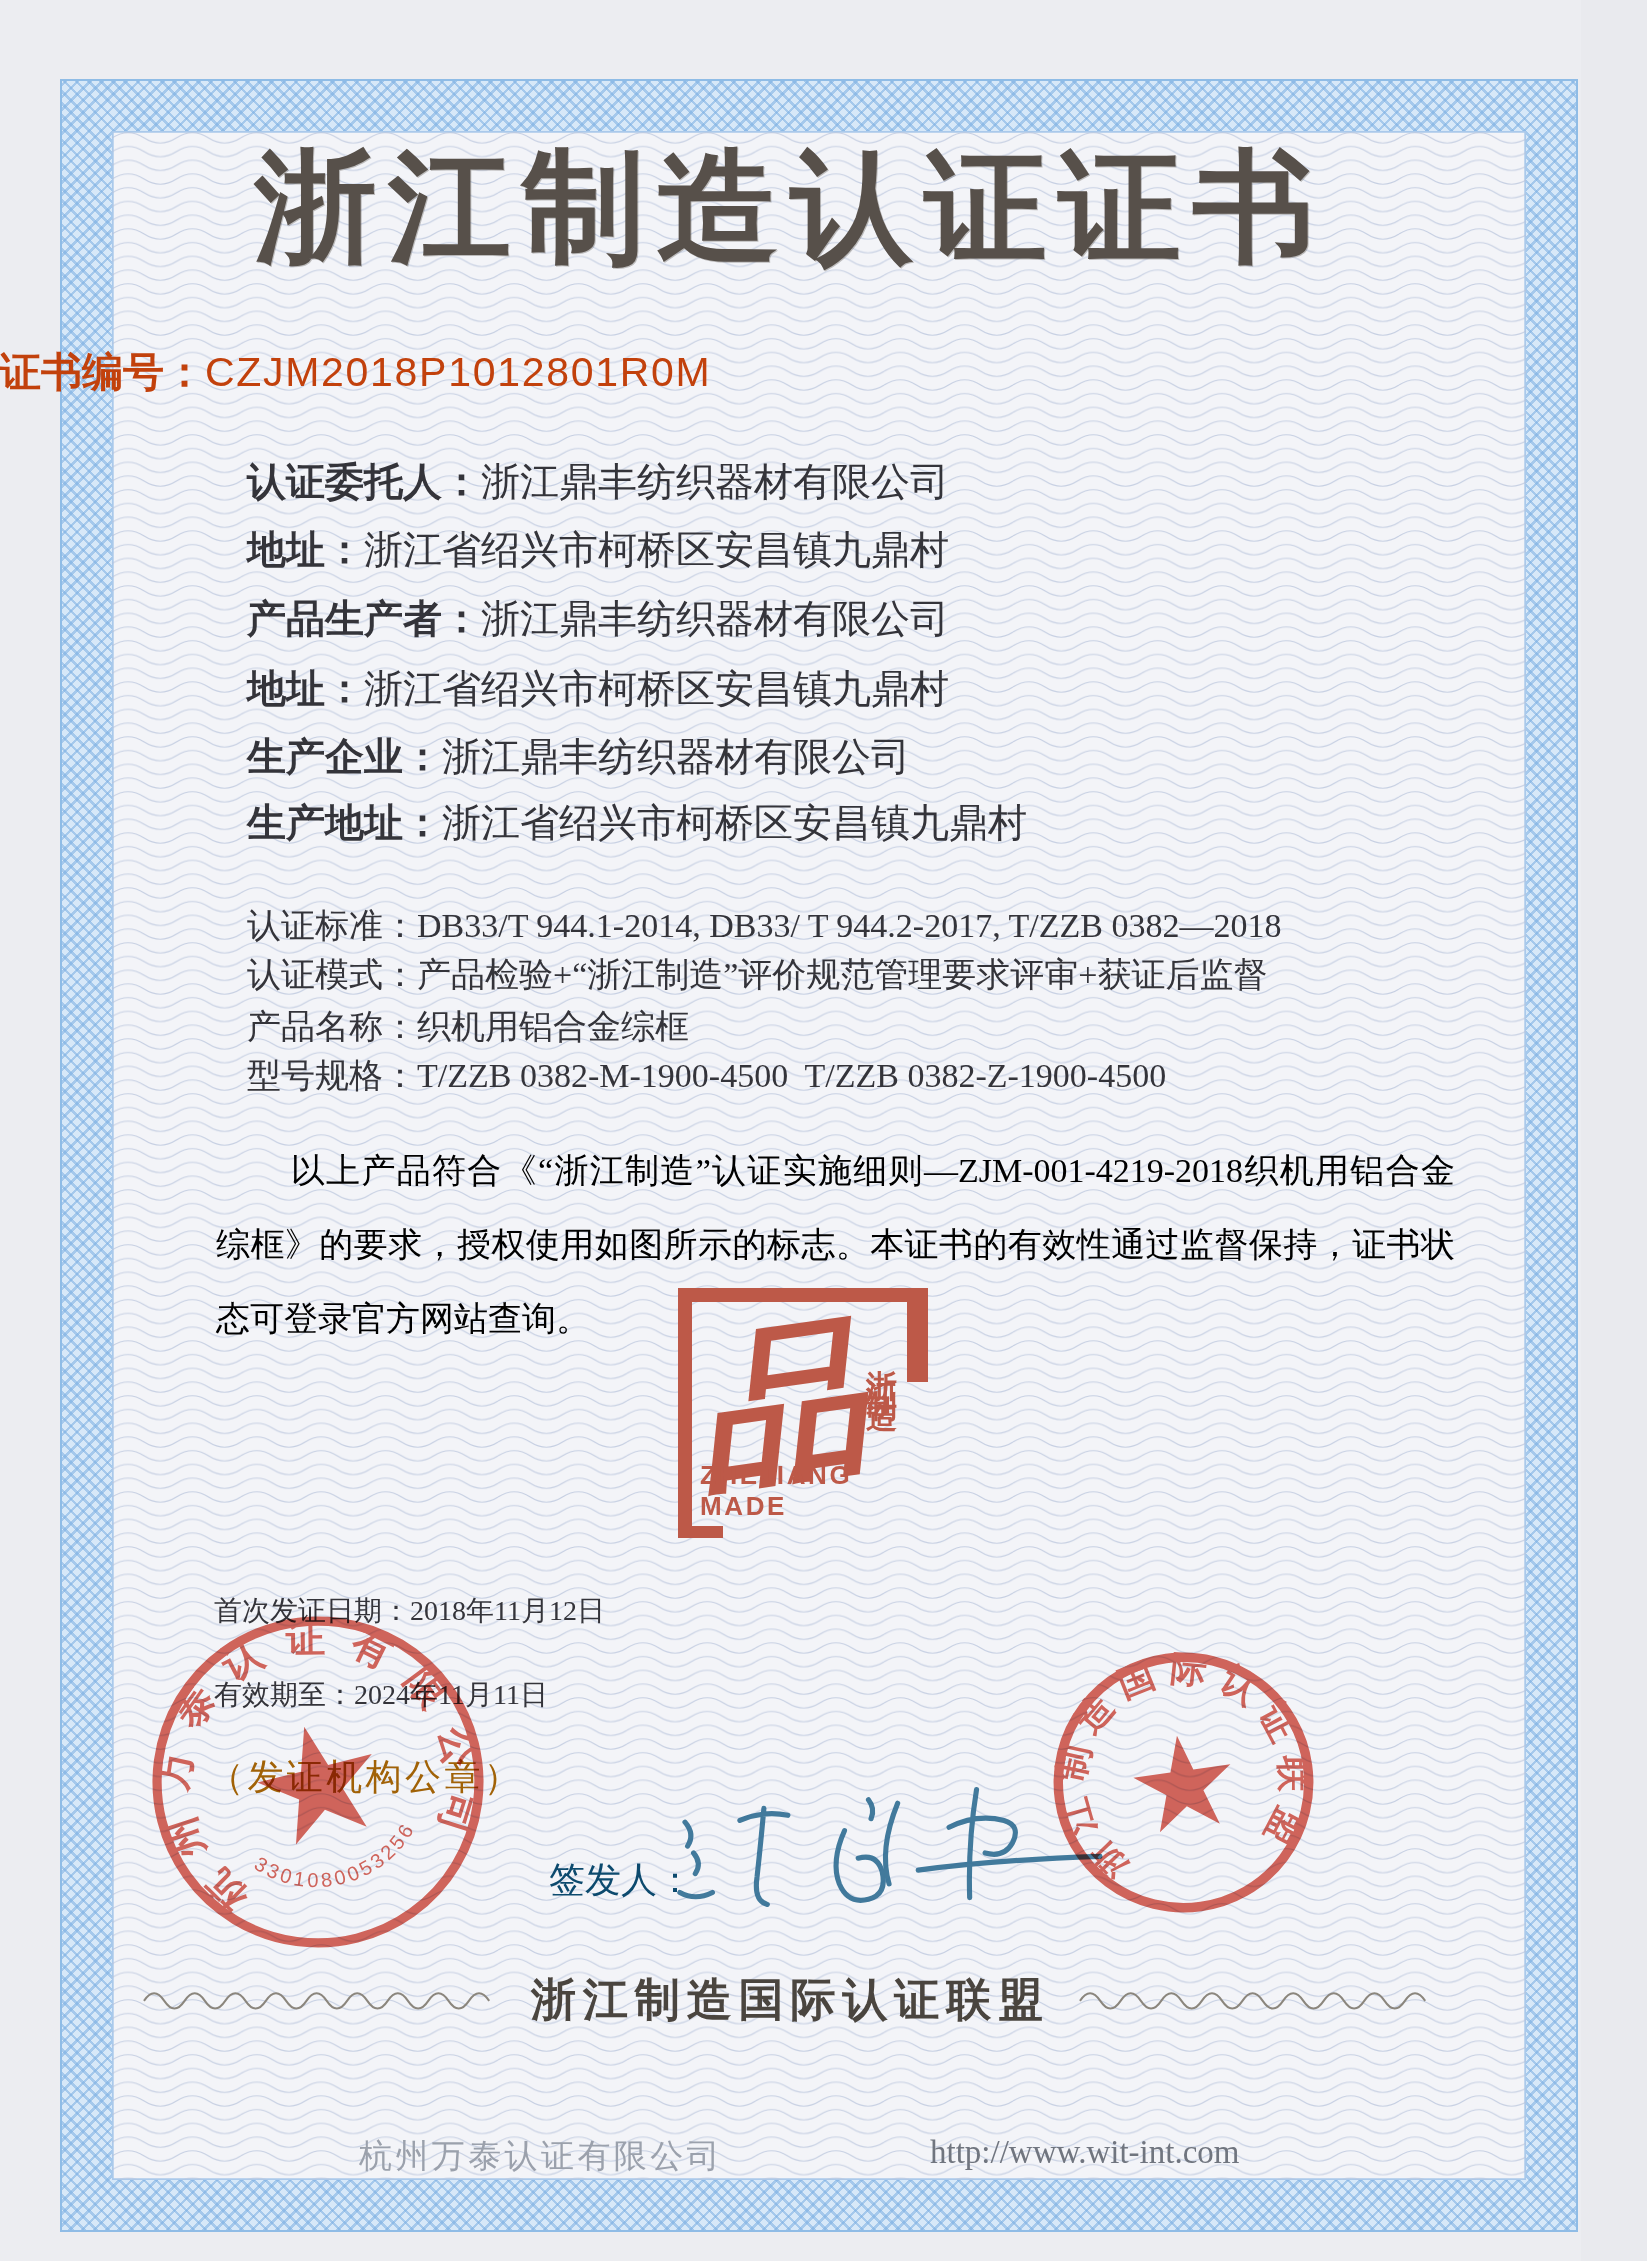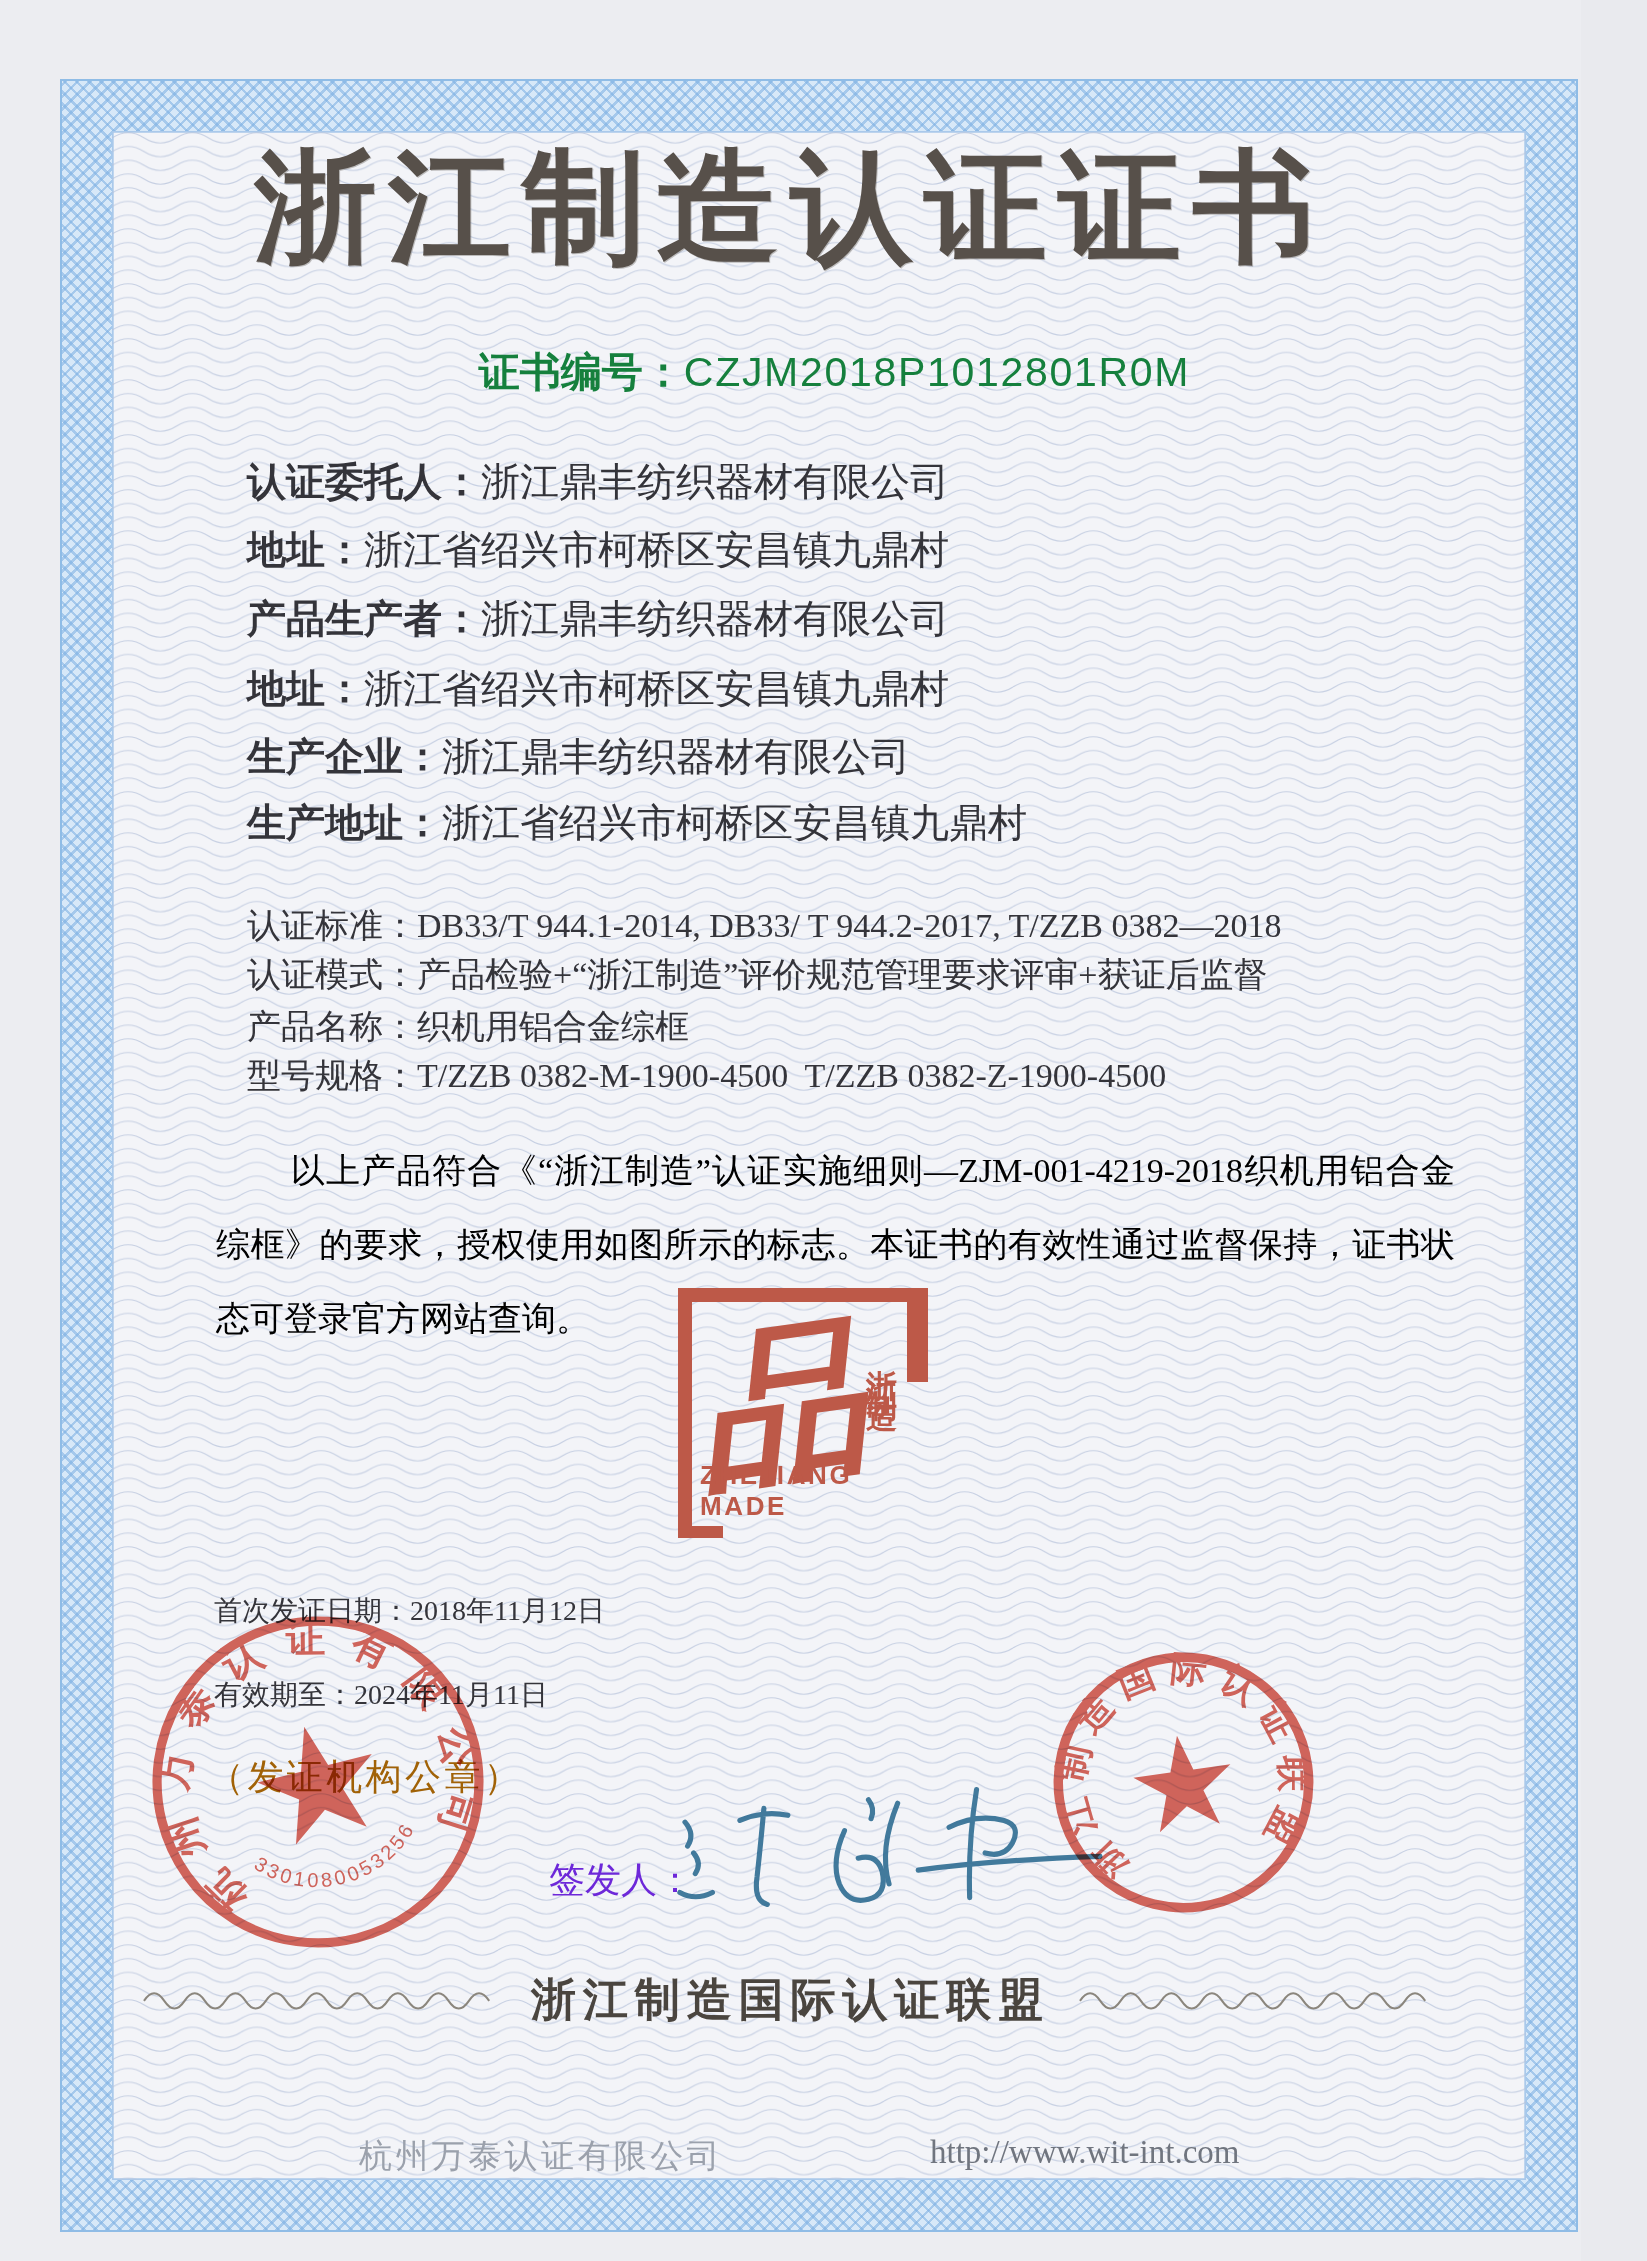--- a/index.html
+++ b/index.html
@@ -12,22 +12,22 @@
            repeating-linear-gradient(-45deg, rgba(255,255,255,.0) 0 6px, rgba(124,175,226,.55) 6px 8.6px),
            #d7e8f8;
          border:2.6px solid #8fbce6; box-sizing:border-box;}
   .paper{position:absolute;left:50px;top:50px;right:50px;bottom:50px;
          background:#f3f4f8; box-shadow:inset 0 0 0 1.7px rgba(130,178,228,.65);}
   .waves{position:absolute;inset:0;width:100%;height:100%;}
   
   .abs{position:absolute;z-index:2;}
   .title{left:0;width:100%;top:127px;text-align:center;font-size:122px;font-weight:700;
          letter-spacing:12px;color:#57504a;text-shadow:0.9px 0.9px 0 rgba(87,80,74,.35);}
-  .certno{left:0;width:100%;top:345px;text-align:center;font-size:41px;color:#15803d;
-          font-family:"Liberation Sans",sans-serif;padding-left:44px;}
+  .certno{left:0;width:100%;top:345px;text-align:left;font-size:41px;color:#c2410c;
+          font-family:"Liberation Sans",sans-serif;}
   .certno .lbl{font-weight:700;}
   .certno .num{letter-spacing:1.7px;}
   .field{left:247px;font-size:39px;white-space:nowrap;}
   .field .lbl{font-weight:700;}
   .f0{top:455px}.f1{top:523px}.f2{top:592px}.f3{top:662px}.f4{top:730px}.f5{top:796px}
   .spec{left:247px;font-size:34px;white-space:nowrap;}
   .spec .lbl{font-weight:400;}
   .s0{top:903px}.s1{top:952px}.s2{top:1004px}.s3{top:1053px}
   .para{left:216px;top:1134px;width:1239px;font-size:34px;line-height:74px;
         text-indent:2.2em;text-align:justify;color:#000000;}
@@ -40,21 +40,21 @@
   .logo .b-stub{left:0;bottom:0;width:45px;height:12px;}
   .logo .pin{position:absolute;left:19px;top:5.1px;font-size:168px;font-weight:700;
              color:#bd5948;transform:rotate(-8deg);font-style:italic;}
   .logo .side{position:absolute;right:26px;top:57px;writing-mode:vertical-rl;
               font-size:31px;font-weight:700;letter-spacing:10.3px;color:#bd5948;}
   .logo .cap{position:absolute;left:22px;bottom:16px;font-size:26px;font-weight:700;
              letter-spacing:2.6px;color:#bd5948;font-family:"Liberation Sans",sans-serif;}
   .daterow{left:214px;font-size:28px;white-space:nowrap;}
   .d0{top:1592px}.d1{top:1676px}
   .sealnote{left:208px;top:1753px;font-size:36px;color:#a16207;letter-spacing:3.4px;}
-  .signer{left:549px;top:1856px;font-size:36px;color:#6d28d9;}
+  .signer{left:549px;top:1856px;font-size:36px;color:#0c4a6e;}
   .sig{left:661px;top:1767px;z-index:3;}
   .stamp{z-index:4;opacity:.84;mix-blend-mode:multiply;}
   .stamp-left{left:142px;top:1606px;transform:rotate(-14deg);}
   .stamp-right{left:1048px;top:1647px;transform:rotate(-8deg);}
   .alliance{left:0;top:1970px;width:100%;display:flex;align-items:center;
             justify-content:center;gap:24px;}
   .alliance .t{font-size:45px;font-weight:700;letter-spacing:6.9px;color:#4a453f;}
   .foot{top:2134px;font-size:33px;}
   .foot-co{left:359px;color:#9ba1ac;letter-spacing:3.4px;}
   .foot-web{left:930px;color:#70757f;font-family:"Liberation Serif",serif;}

